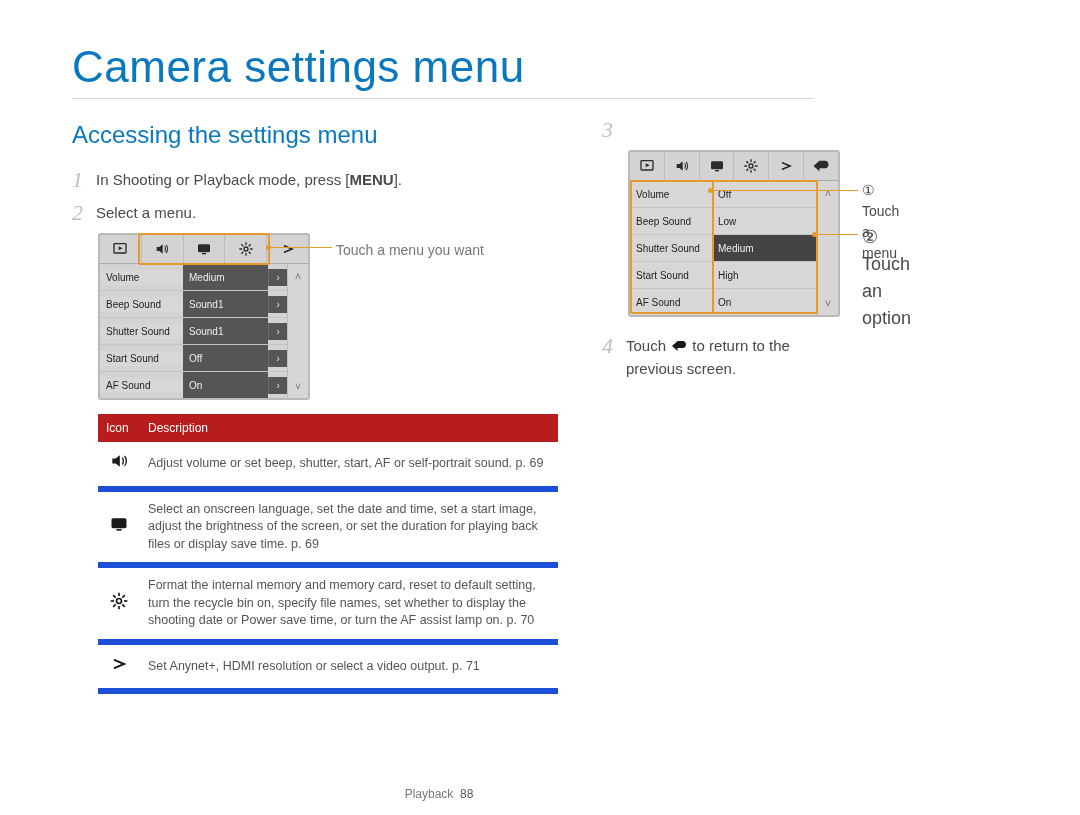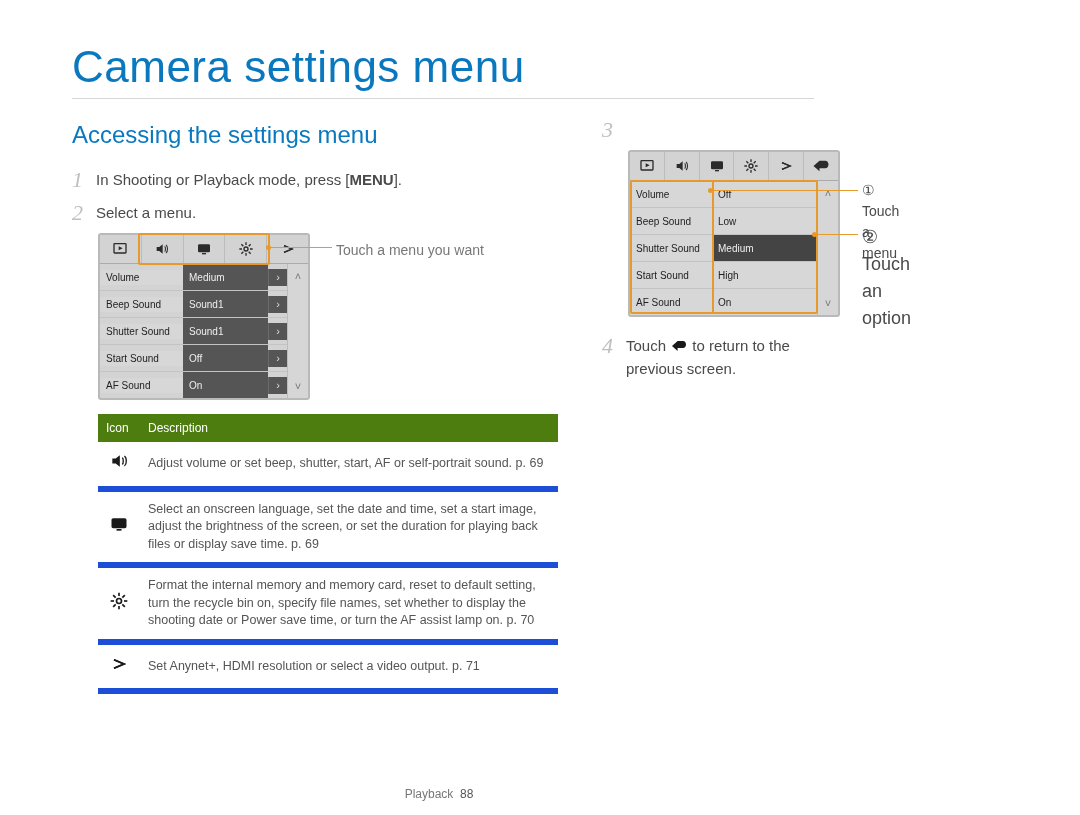--- a/index.html
+++ b/index.html
@@ -29,21 +29,21 @@
   .val{flex:1;background:#555;color:#eee;font-size:10px;padding-left:6px;height:100%;display:flex;align-items:center}
   .chev{width:18px;background:#555;color:#ddd;display:flex;align-items:center;justify-content:center;font-size:11px;border-left:1px solid #6b6b6b}
   .scroll{width:20px;background:#d6d6d6;border-left:1px solid #bcbcbc;display:flex;flex-direction:column}
   .scroll .arr{height:24px;display:flex;align-items:center;justify-content:center;color:#777;font-size:11px}
   .scroll .track{flex:1}
   .callout{position:absolute;font-size:11px;color:#777}
   .callout.small{font-size:14px}
   .leader{position:absolute;border-top:1px solid #e69a2e}
   .dot{position:absolute;width:5px;height:5px;border-radius:50%;background:#e69a2e}
   .table{margin:14px 0 0 26px;width:460px;font-size:12.5px;border-collapse:collapse}
-  .table thead th{background:#4d7c0f;color:#fff;font-weight:400;text-align:left;padding:5px 8px;font-size:12px}
+  .table thead th{background:#b91c1c;color:#fff;font-weight:400;text-align:left;padding:5px 8px;font-size:12px}
   .table td{border-bottom:6px solid #1d4ed8;padding:9px 8px;vertical-align:middle;color:#555;line-height:1.4}
   .table td.ic{width:34px;text-align:center;padding-left:4px;padding-right:4px}
   .table td.ic svg{width:20px;height:20px;fill:#1a1a1a}
   
   .optlist{display:flex;flex-direction:column}
   .opt{height:26px;display:flex;align-items:center;font-size:10px;color:#222;padding-left:6px;background:#d7d7d7;border-top:1px solid #c4c4c4}
   .opt:first-child{border-top:none}
   .opt.sel{background:#444;color:#eee}
   .col-hl{position:absolute;border:2px solid #e69a2e;border-radius:2px;pointer-events:none}
   .footer{position:absolute;left:0;right:0;bottom:14px;text-align:center;font-size:12px;color:#777}

